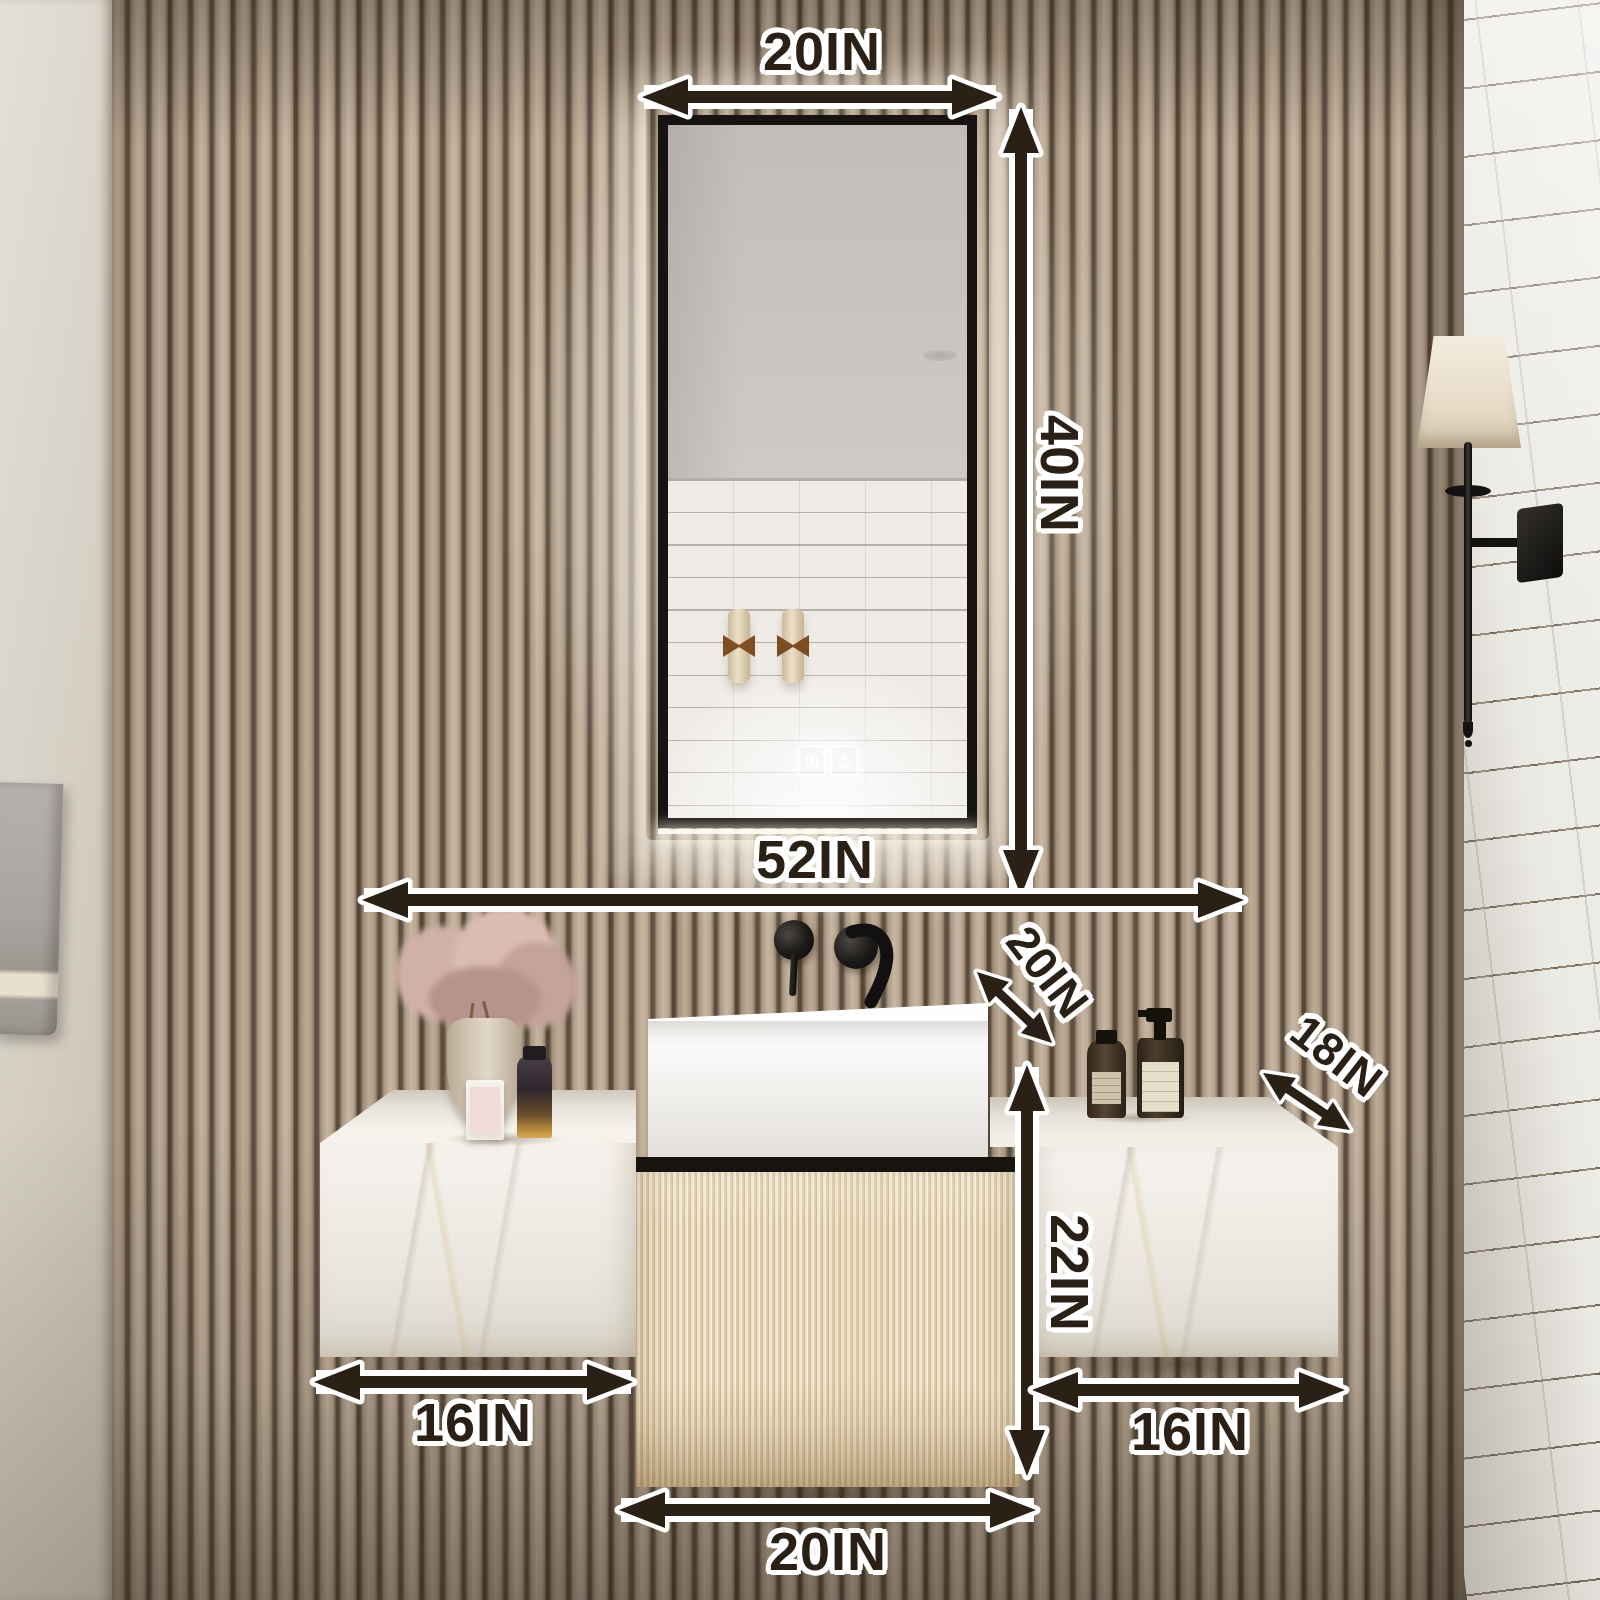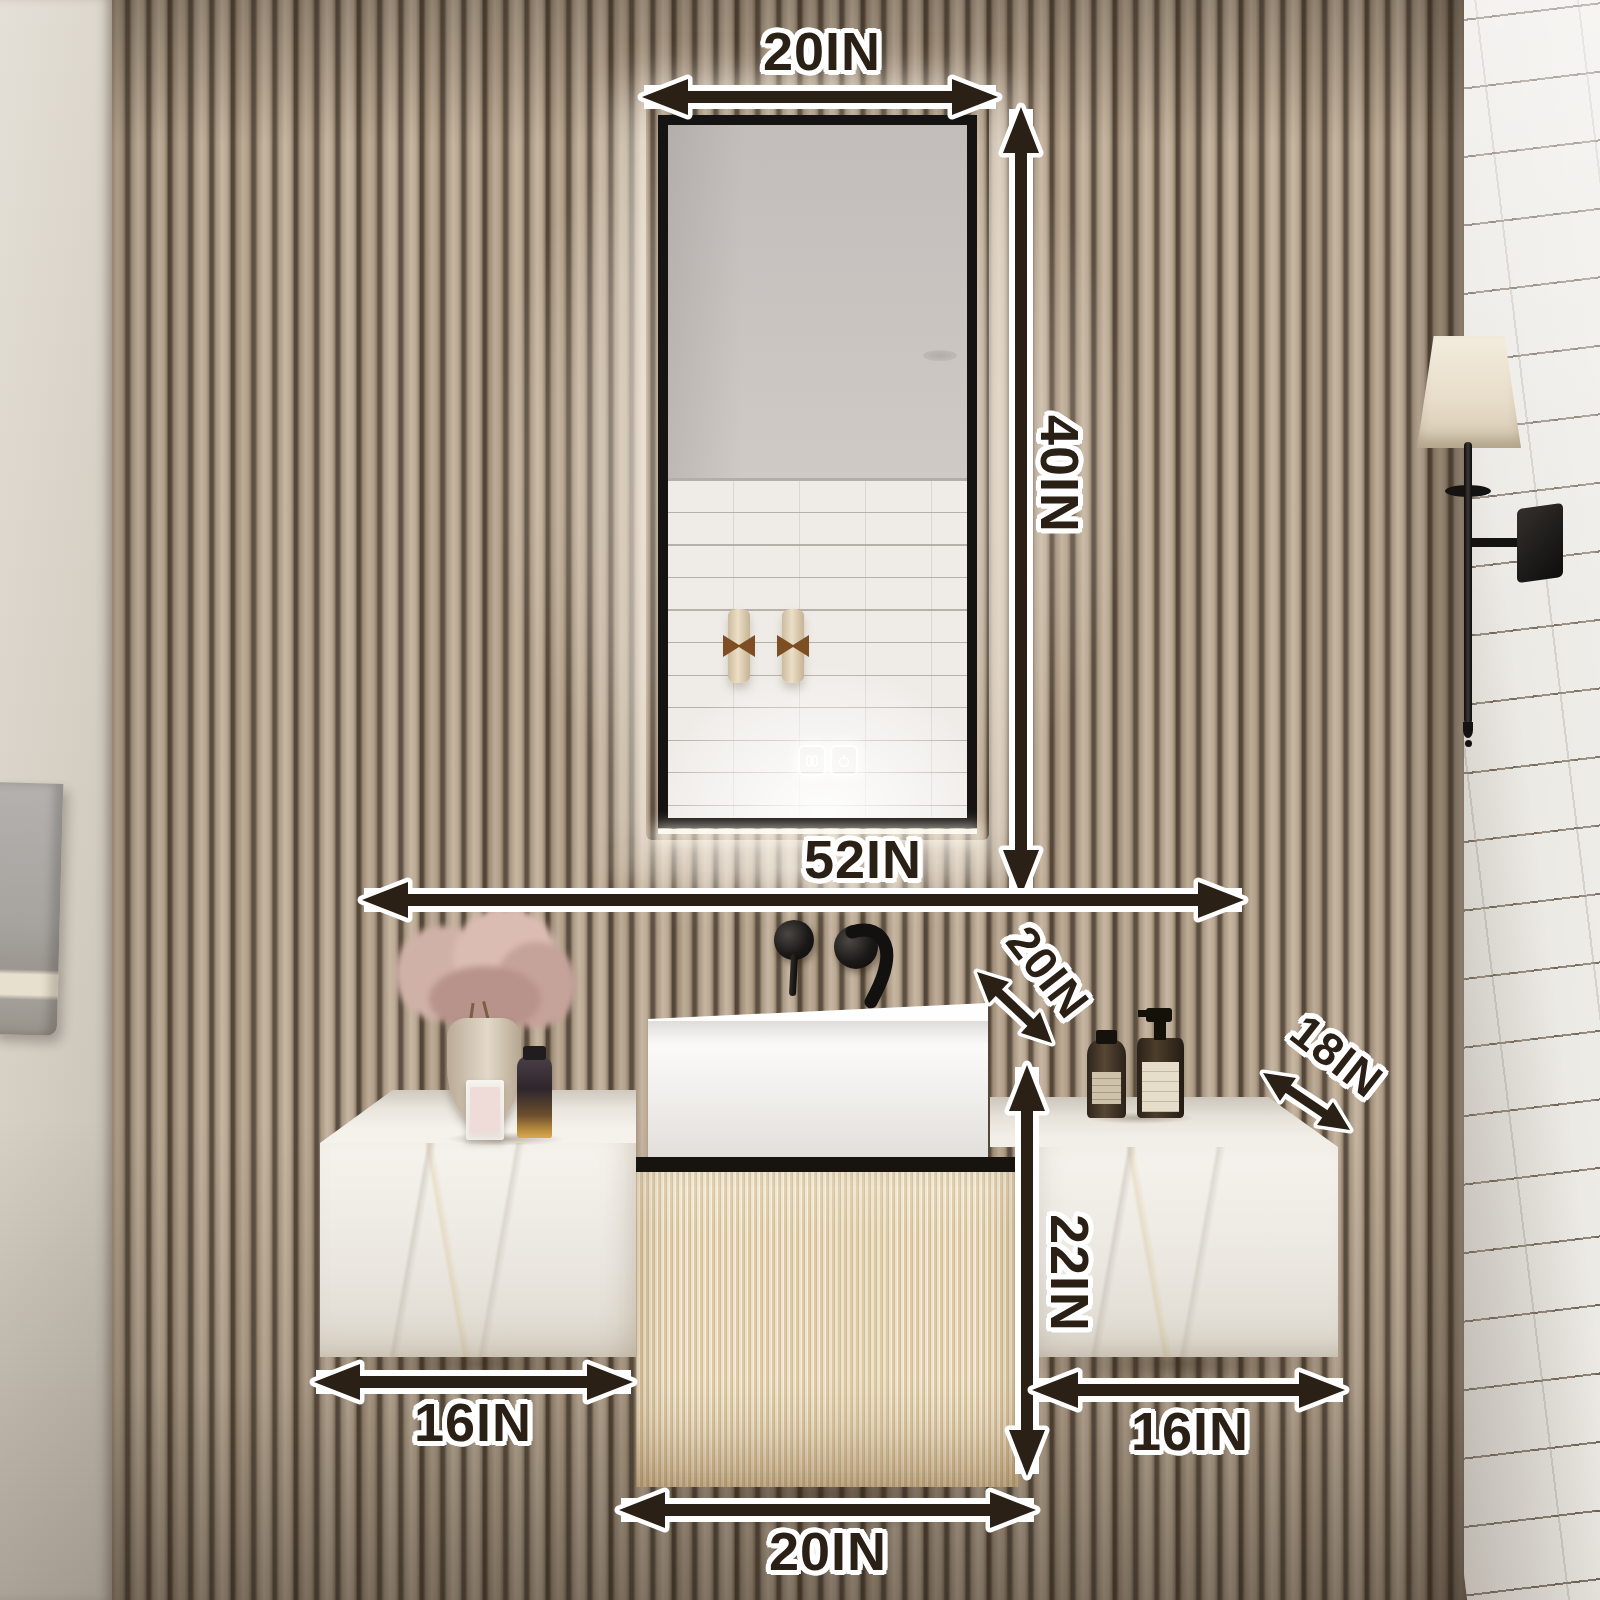--- a/index.html
+++ b/index.html
@@ -339,21 +339,21 @@
     <line x1="4" y1="22" x2="417" y2="22" stroke="#fff" stroke-width="24"></line>
     <polygon points="2,22 48,4 48,40" fill="#2a2016" stroke="#fff" stroke-width="9" stroke-linejoin="round"></polygon>
     <polygon points="419,22 373,4 373,40" fill="#2a2016" stroke="#fff" stroke-width="9" stroke-linejoin="round"></polygon>
     <line x1="42" y1="22" x2="379" y2="22" stroke="#2a2016" stroke-width="12"></line>
     <polygon points="2,22 48,4 48,40" fill="#2a2016"></polygon>
     <polygon points="419,22 373,4 373,40" fill="#2a2016"></polygon>
   </svg>
 
   <div class="dim" style="left:822px;top:51px;transform:translate(-50%,-50%);">20IN</div>
   <div class="dim" style="left:1060px;top:474px;transform:translate(-50%,-50%) rotate(90deg);">40IN</div>
-  <div class="dim" style="left:815px;top:859px;transform:translate(-50%,-50%);margin-left:48px;">52IN</div>
+  <div class="dim" style="left:815px;top:859px;transform:translate(-50%,-50%);">52IN</div>
   <div class="dim small" style="left:1048px;top:972px;transform:translate(-50%,-50%) rotate(52deg);">20IN</div>
   <div class="dim small" style="left:1337px;top:1056px;transform:translate(-50%,-50%) rotate(38deg);">18IN</div>
   <div class="dim" style="left:1070px;top:1273px;transform:translate(-50%,-50%) rotate(90deg);">22IN</div>
   <div class="dim" style="left:473px;top:1422px;transform:translate(-50%,-50%);">16IN</div>
   <div class="dim" style="left:1190px;top:1431px;transform:translate(-50%,-50%);">16IN</div>
   <div class="dim" style="left:828px;top:1551px;transform:translate(-50%,-50%);">20IN</div>
 
 </div>
 
 </body></html>

